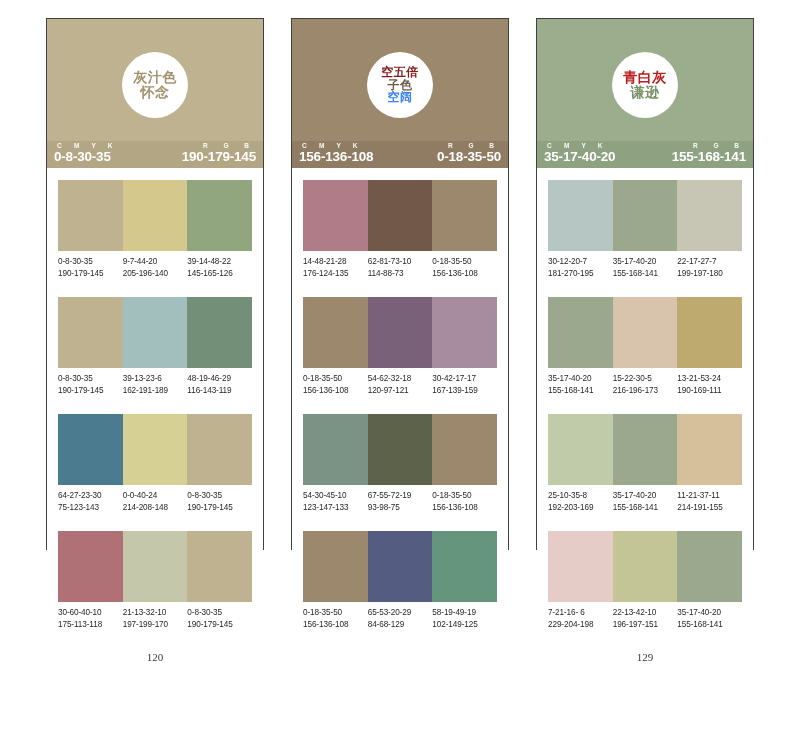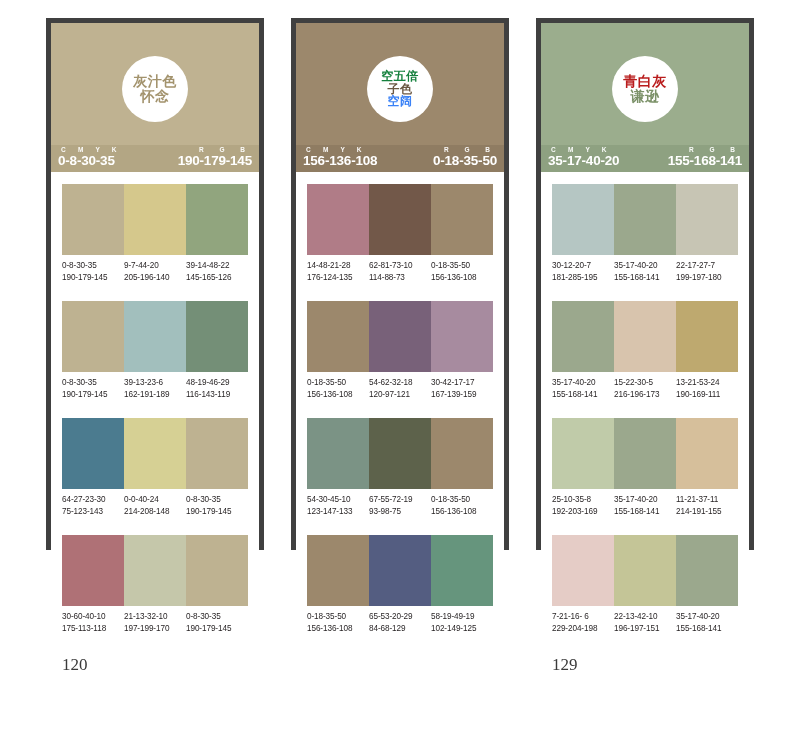--- a/index.html
+++ b/index.html
@@ -28,21 +28,21 @@
     display: flex;
     justify-content: center;
     gap: 27px;
     padding-top: 18px;
     box-sizing: border-box;
   }
   .card {
     width: 218px;
     height: 532px;
     background: #ffffff;
-    border: 5px solid #404040;
+    border: 1px solid #404040;
     box-sizing: border-box;
     display: flex;
     flex-direction: column;
     position: relative;
   }
   .card-header {
     position: relative;
     height: 122px;
     flex: none;
   }
@@ -130,23 +130,23 @@
   }
   .swatch-label {
     flex: 1 1 0;
     font-size: 8.2px;
     color: #231f20;
     line-height: 12px;
     letter-spacing: -0.1px;
     white-space: nowrap;
   }
   .page-number {
-    text-align: left;
+    text-align: center;
     font-family: "Liberation Serif", serif;
-    font-size: 17px;
+    font-size: 11px;
     color: #3a3a3a;
     padding-top: 3px;
   }
 </style>
 </head>
 <body>
 
 <div class="page">
   <div class="cards">
       <div class="card">
@@ -250,21 +250,21 @@
                 <div>190-179-145</div>
               </div>
             </div>
           </div>
           <div class="page-number">120</div>
         </div>
       </div>
       <div class="card">
         <div class="card-header" style="background: rgb(156, 136, 108);">
           <div class="card-badge">
-            <div class="badge-line small" style="color: #15803d;">空五倍</div>
+            <div class="badge-line small" style="color: #7f1d1d;">空五倍</div>
             <div class="badge-line small" style="color: rgb(107, 87, 66);">子色</div>
             <div class="badge-line small" style="color: #3b82f6;">空阔</div>
           </div>
         </div>
         <div class="card-codebar" style="background: rgb(143, 124, 98);">
           <div class="code-group">
             <div class="code-letters">C M Y K</div>
             <div class="code-value">156-136-108</div>
           </div>
           <div class="code-group right">
@@ -379,21 +379,21 @@
         <div class="card-body">
           <div class="swatch-row">
             <div class="swatch-strip">
               <div class="swatch" style="background: rgb(181, 198, 195);"></div>
               <div class="swatch" style="background: rgb(155, 168, 141);"></div>
               <div class="swatch" style="background: rgb(199, 197, 180);"></div>
             </div>
             <div class="swatch-labels">
               <div class="swatch-label">
                 <div>30-12-20-7</div>
-                <div>181-285-195</div>
+                <div>181-270-195</div>
               </div>
               <div class="swatch-label">
                 <div>35-17-40-20</div>
                 <div>155-168-141</div>
               </div>
               <div class="swatch-label">
                 <div>22-17-27-7</div>
                 <div>199-197-180</div>
               </div>
             </div>

